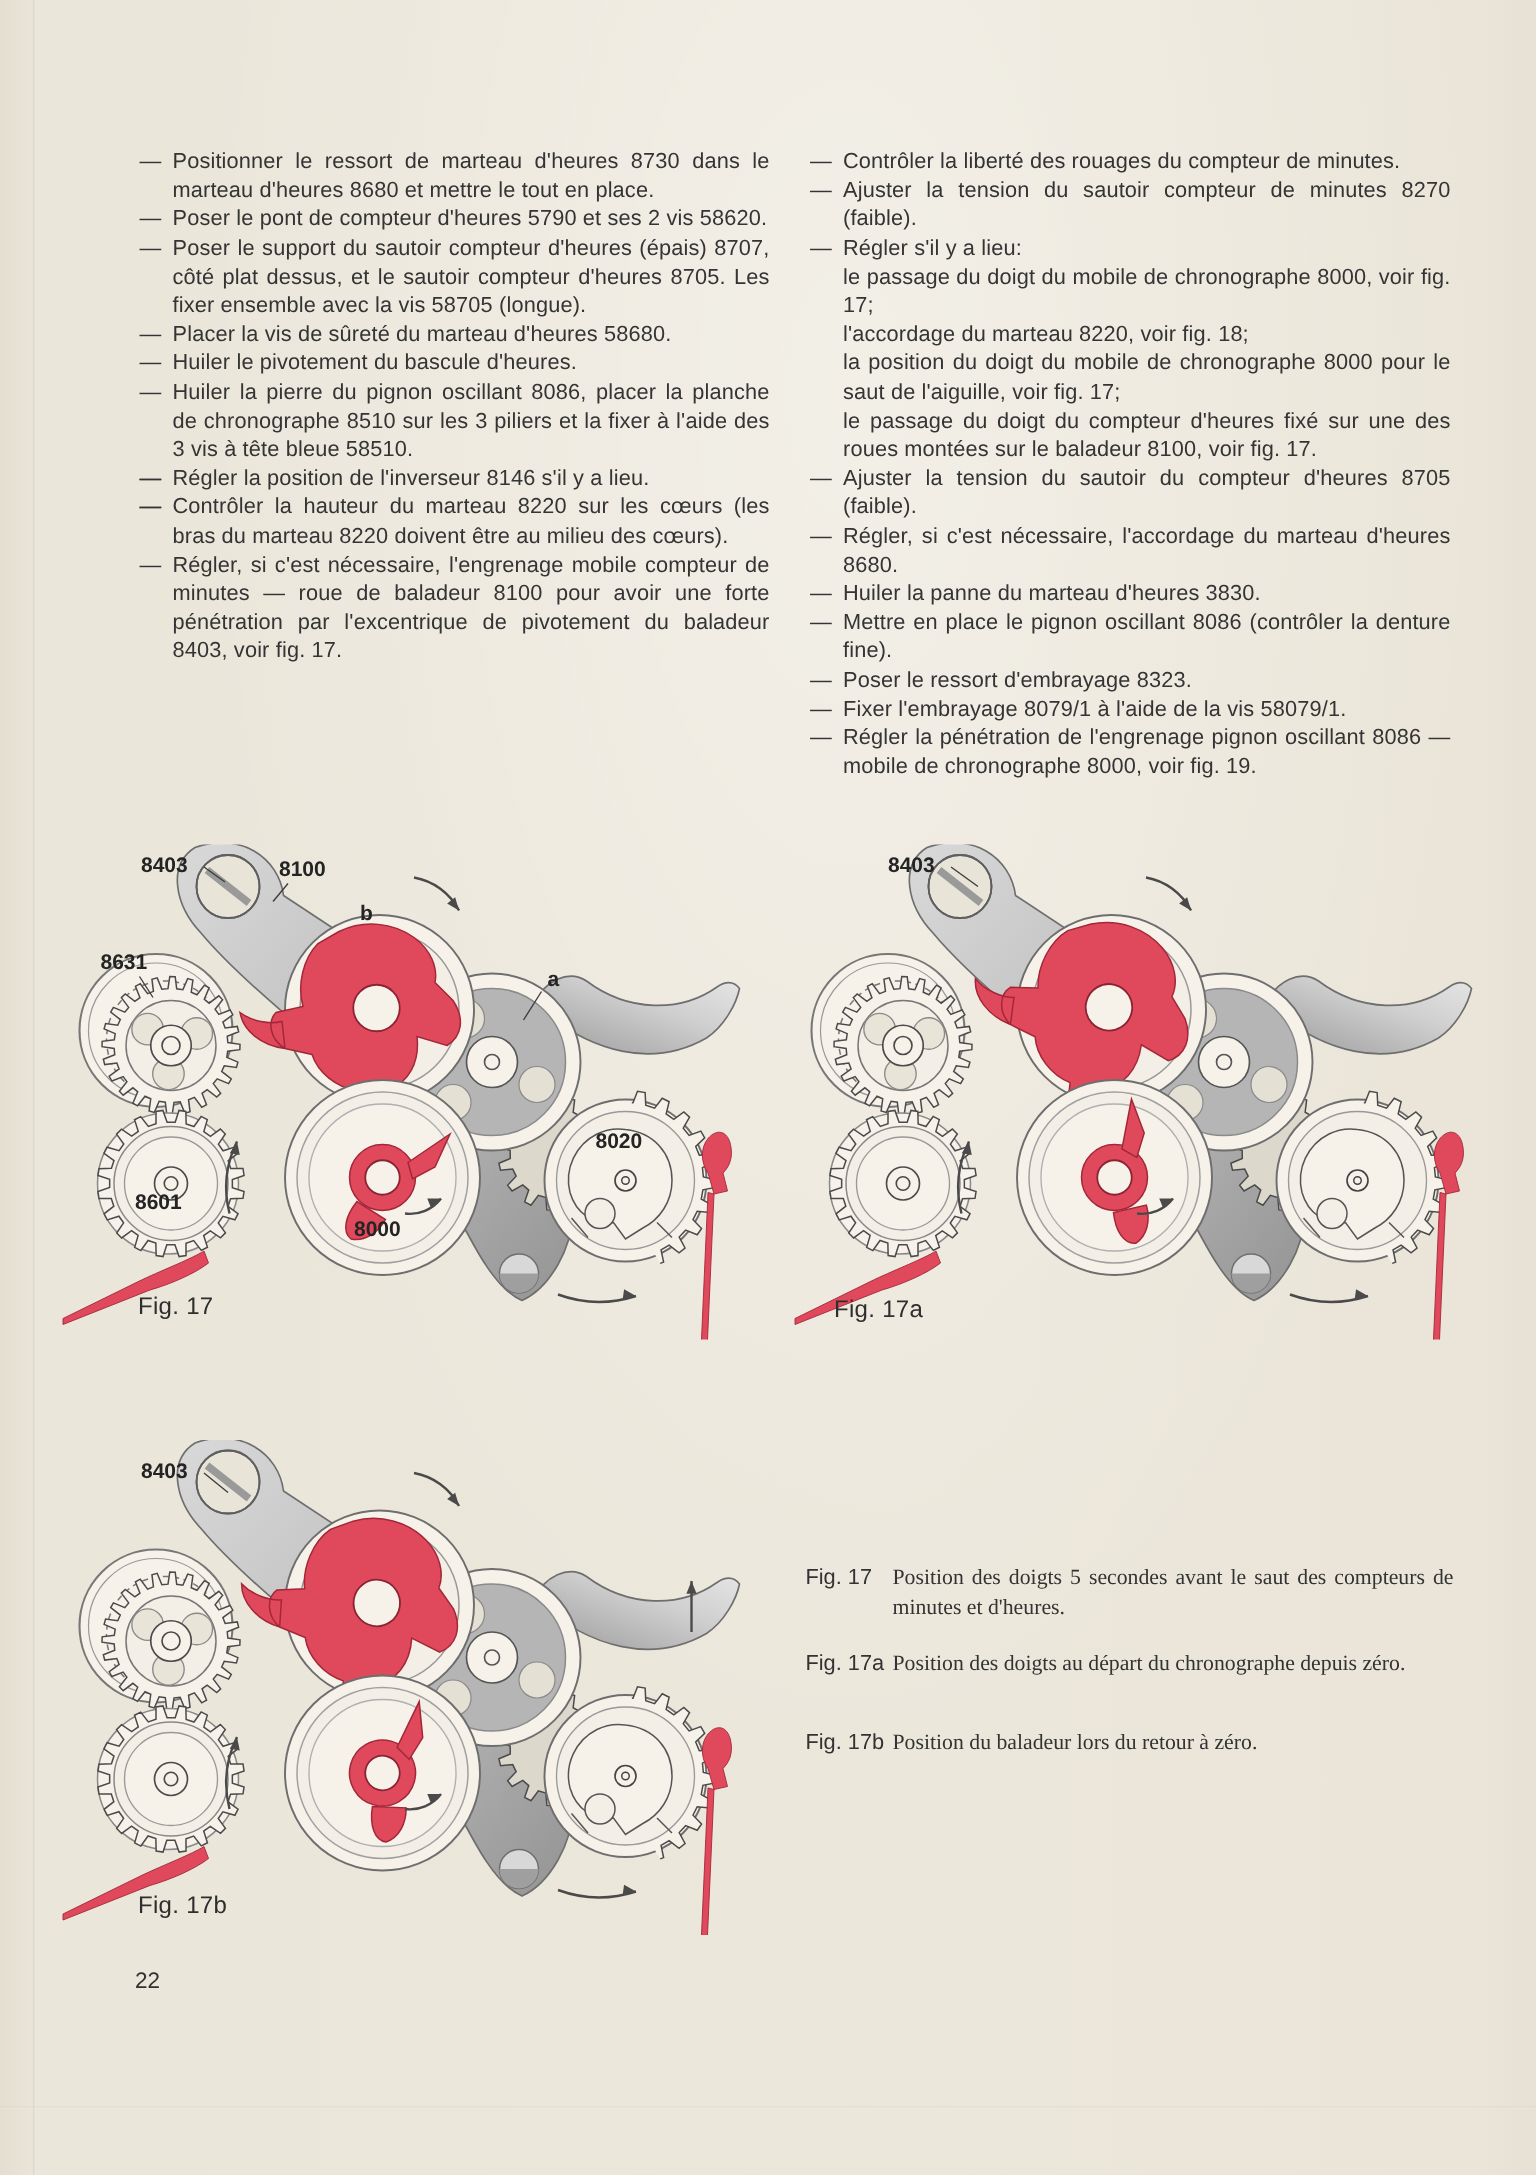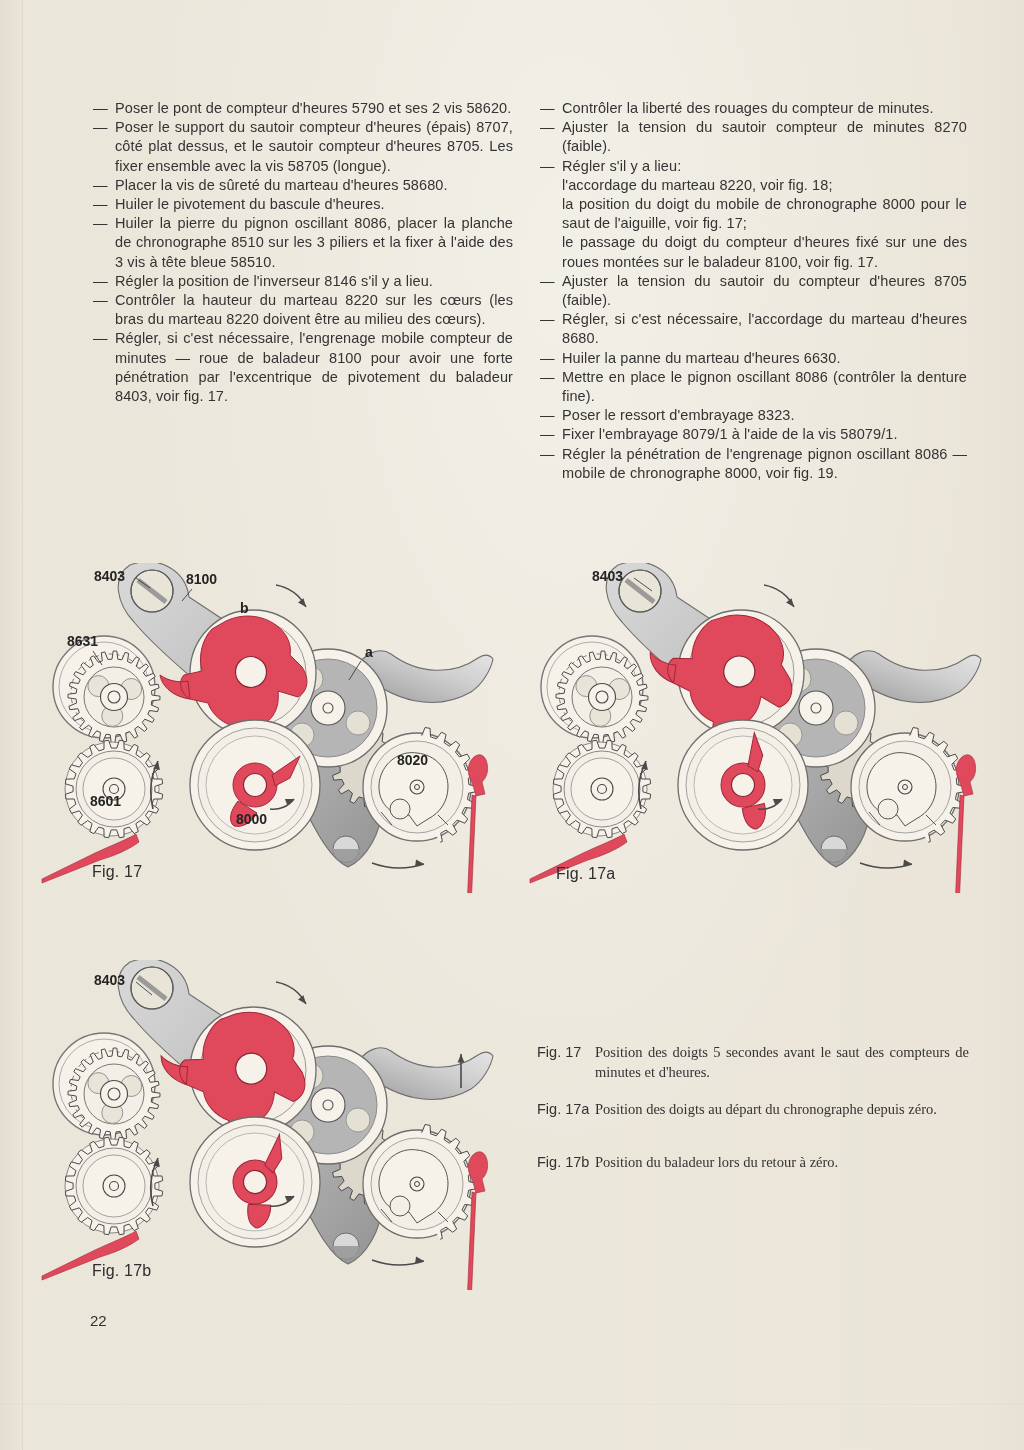--- a/index.html
+++ b/index.html
@@ -43,42 +43,43 @@
   #page-number{position:absolute;left:90px;top:1312px;font-size:15px;color:#313131;font-weight:500;}
 </style>
 </head>
 <body>
 
 <div class="page">
   <div class="fold-left"></div>
   <div class="crease-bottom"></div>
 
   <div id="left-col" class="col">
-      <div class="item"><span class="dash">—</span></div>
+      <div class="item"><span class="dash">—</span><span>Positionner le ressort de marteau d'heures 8730 dans le marteau d'heures 8680 et mettre le tout en place.</span></div>
       <div class="item"><span class="dash">—</span><span>Poser le pont de compteur d'heures 5790 et ses 2 vis 58620.</span></div>
       <div class="item"><span class="dash">—</span><span>Poser le support du sautoir compteur d'heures (épais) 8707, côté plat dessus, et le sautoir compteur d'heures 8705. Les fixer ensemble avec la vis 58705 (longue).</span></div>
       <div class="item"><span class="dash">—</span><span>Placer la vis de sûreté du marteau d'heures 58680.</span></div>
       <div class="item"><span class="dash">—</span><span>Huiler le pivotement du bascule d'heures.</span></div>
       <div class="item"><span class="dash">—</span><span>Huiler la pierre du pignon oscillant 8086, placer la planche de chronographe 8510 sur les 3 piliers et la fixer à l'aide des 3 vis à tête bleue 58510.</span></div>
       <div class="item"><span class="dash">—</span></div>
       <div class="item"><span class="dash">—</span><span>Régler la position de l'inverseur 8146 s'il y a lieu.</span></div>
       <div class="item"><span class="dash">—</span></div>
       <div class="item"><span class="dash">—</span><span>Contrôler la hauteur du marteau 8220 sur les cœurs (les bras du marteau 8220 doivent être au milieu des cœurs).</span></div>
       <div class="item"><span class="dash">—</span><span>Régler, si c'est nécessaire, l'engrenage mobile compteur de minutes — roue de baladeur 8100 pour avoir une forte pénétration par l'excentrique de pivotement du baladeur 8403, voir fig. 17.</span></div>
     </div>
   <div id="right-col" class="col">
       <div class="item"><span class="dash">—</span><span>Contrôler la liberté des rouages du compteur de minutes.</span></div>
       <div class="item"><span class="dash">—</span><span>Ajuster la tension du sautoir compteur de minutes 8270 (faible).</span></div>
       <div class="item"><span class="dash">—</span><span>Régler s'il y a lieu:</span></div>
+      <div class="item sub"><span>le passage du doigt du mobile de chronographe 8000, voir fig. 17;</span></div>
       <div class="item sub"><span>l'accordage du marteau 8220, voir fig. 18;</span></div>
       <div class="item sub"><span>la position du doigt du mobile de chronographe 8000 pour le saut de l'aiguille, voir fig. 17;</span></div>
       <div class="item sub"><span>le passage du doigt du compteur d'heures fixé sur une des roues montées sur le baladeur 8100, voir fig. 17.</span></div>
       <div class="item"><span class="dash">—</span><span>Ajuster la tension du sautoir du compteur d'heures 8705 (faible).</span></div>
       <div class="item"><span class="dash">—</span><span>Régler, si c'est nécessaire, l'accordage du marteau d'heures 8680.</span></div>
-      <div class="item"><span class="dash">—</span><span>Huiler la panne du marteau d'heures 6630.</span></div>
+      <div class="item"><span class="dash">—</span><span>Huiler la panne du marteau d'heures 3830.</span></div>
       <div class="item"><span class="dash">—</span><span>Mettre en place le pignon oscillant 8086 (contrôler la denture fine).</span></div>
       <div class="item"><span class="dash">—</span><span>Poser le ressort d'embrayage 8323.</span></div>
       <div class="item"><span class="dash">—</span><span>Fixer l'embrayage 8079/1 à l'aide de la vis 58079/1.</span></div>
       <div class="item"><span class="dash">—</span><span>Régler la pénétration de l'engrenage pignon oscillant 8086 — mobile de chronographe 8000, voir fig. 19.</span></div>
     </div>
 
   <div id="fig17" class="figure">
     <svg id="fig17-svg" width="475" height="330" viewBox="0 0 475 330">
         <defs>
     <linearGradient id="fig17-g1" x1="0" y1="0" x2="1" y2="1">

